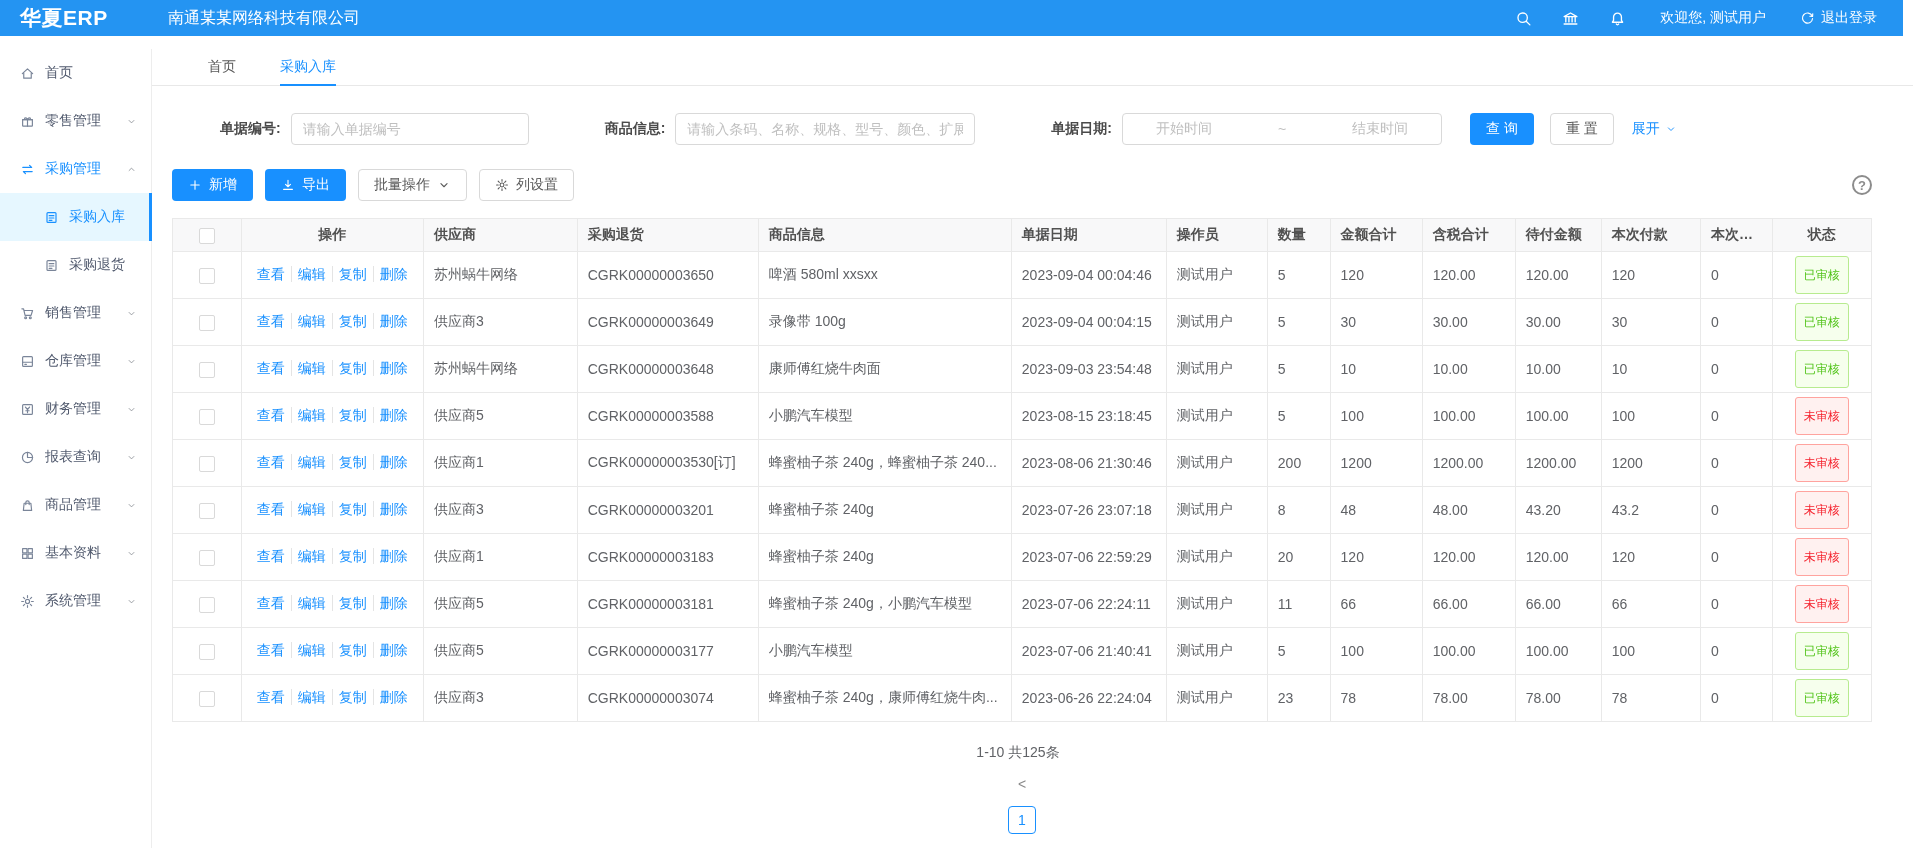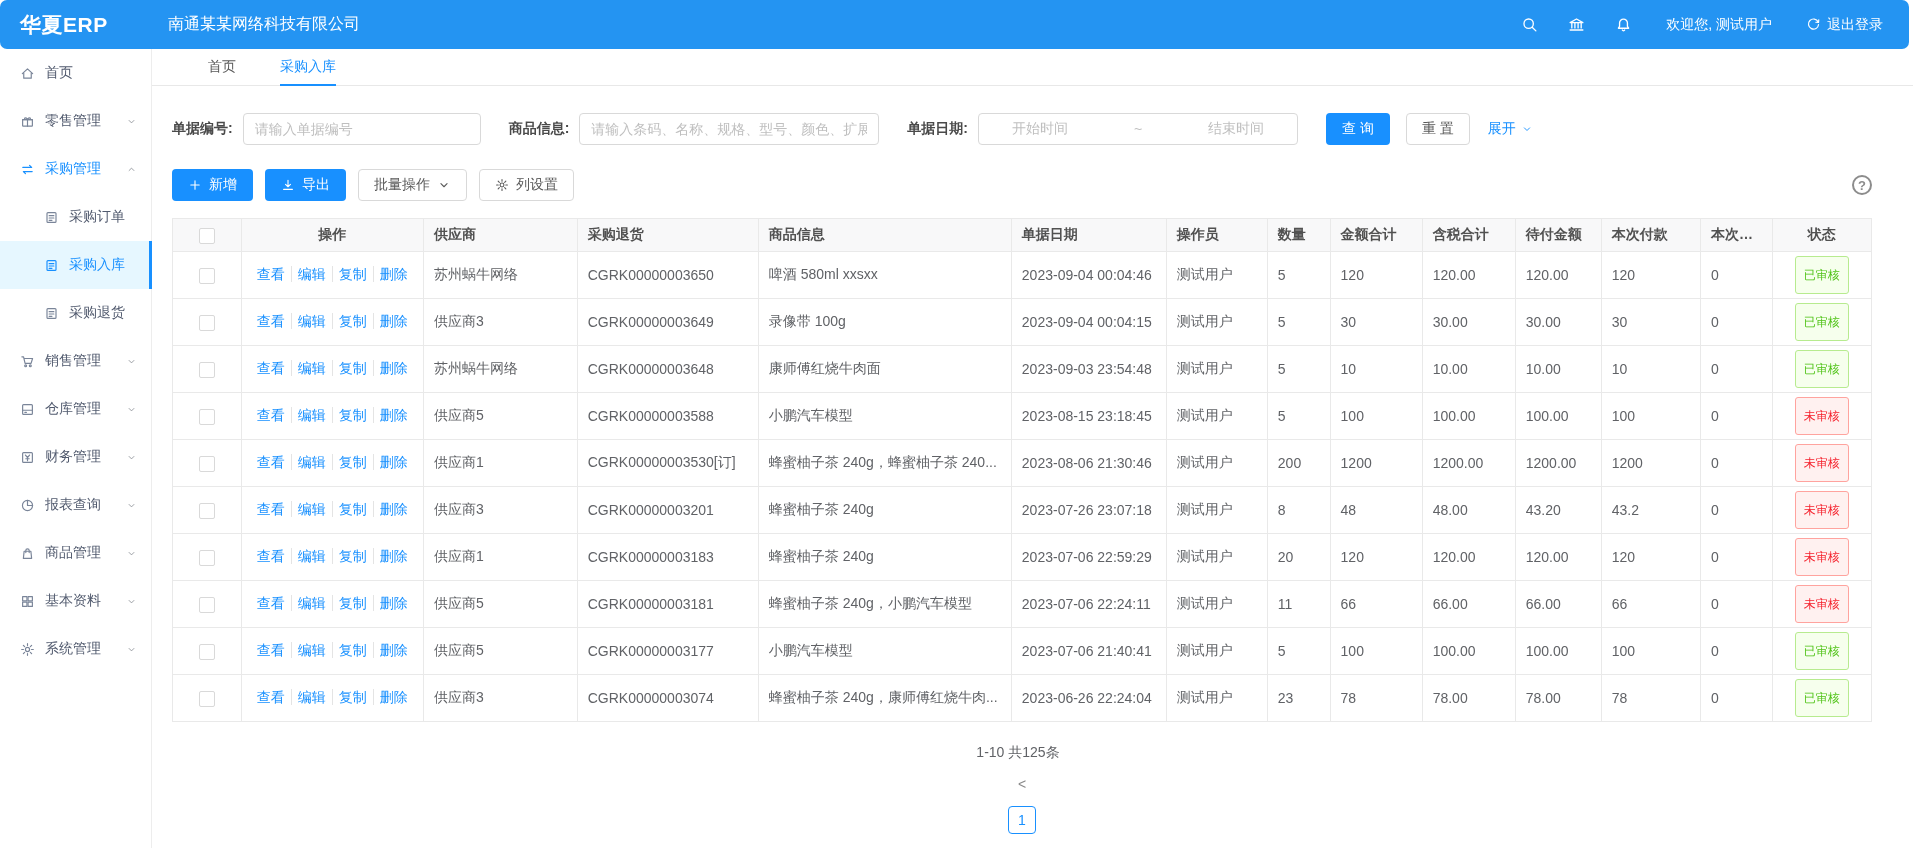--- a/index.html
+++ b/index.html
@@ -5,22 +5,22 @@
   * { box-sizing: border-box; margin: 0; padding: 0; }
   html,body { width:1913px; height:848px; }
   body {
     font-family: "Liberation Sans", sans-serif;
     background:#fff; color:#333; overflow:hidden; position:relative; font-size:14px;
     --primary:#1890ff; --header-bg:#2494f2;
   }
   svg { width:100%; height:100%; display:block; }
 
   
-  .app-header { position:absolute; top:0; left:0; right:4px; height:49px;
-    background:var(--header-bg); color:#fff; display:flex; align-items:center; z-index:5;border-radius:7px; }
+  .app-header { position:absolute; top:0; left:0; right:10px; height:36px;
+    background:var(--header-bg); color:#fff; display:flex; align-items:center; z-index:5; }
   .logo { width:152px; padding-left:20px; font-size:21px; font-weight:bold; letter-spacing:.5px; white-space:nowrap; }
   .company { font-size:16px; margin-left:16px; }
   .header-right { margin-left:auto; display:flex; align-items:center; padding-right:26px; }
   .hicon { width:17px; height:17px; margin-left:30px; cursor:pointer; color:#fff; }
   .welcome { margin-left:34px; }
   .logout { display:flex; align-items:center; gap:6px; margin-left:34px; cursor:pointer; }
   .logout .hicon { width:15px; height:15px; margin-left:0; }
 
   
   .sidebar { position:absolute; top:49px; left:0; bottom:0; width:152px; background:#fff;
@@ -39,21 +39,21 @@
   .main { position:absolute; left:152px; top:49px; right:0; bottom:0; background:#fff; overflow:hidden; }
   .tabbar { height:37px; border-bottom:1px solid #e8e8e8; display:flex; padding-left:56px; gap:44px; background:#fff; }
   .tab { display:flex; align-items:center; color:#595959; cursor:pointer; position:relative; }
   .tab.active { color:var(--primary); }
   .tab.active::after { content:""; position:absolute; left:0; right:0; bottom:-1px; height:2px; background:var(--primary); }
 
   .content { padding:26px 26px 0 20px; }
 
   
   .filter-row { display:flex; align-items:center; height:33px; }
-  .f-label { font-weight:600; color:#4a4a4a; margin-right:10px; white-space:nowrap; }
+  .f-label { font-weight:600; color:#4a4a4a; margin-right:10px; white-space:nowrap;margin-left:48px; }
   .f-input { height:32px; border:1px solid #d9d9d9; border-radius:4px; padding:0 11px;
     font-size:14px; color:#333; font-family:"Liberation Sans",sans-serif; outline:none; }
   .f-input::placeholder { color:#bfbfbf; }
   .in-bill { width:238px; margin-right:28px; }
   .in-product { width:300px; margin-right:28px; }
   .date-box { width:320px; height:32px; border:1px solid #d9d9d9; border-radius:4px;
     display:flex; align-items:center; justify-content:space-around; color:#bfbfbf; margin-right:28px; cursor:text; }
   .btn { height:32px; border-radius:4px; padding:0 15px; display:inline-flex; align-items:center;
     gap:7px; border:1px solid transparent; background:#fff; font-size:14px; cursor:pointer;
     font-family:"Liberation Sans",sans-serif; white-space:nowrap; }
@@ -164,29 +164,20 @@
         <svg viewBox="0 0 16 16" fill="none" stroke="currentColor" stroke-width="1.25" stroke-linecap="round" stroke-linejoin="round">
           <path d="M3 5.8h9.4L10.2 3.6M13 10.2H3.6l2.2 2.2"></path>
         </svg>
       </span>
       <span>采购管理</span>
       <span class="arrow">
         <svg viewBox="0 0 16 16" fill="none" stroke="currentColor" stroke-width="1.25" stroke-linecap="round" stroke-linejoin="round">
           <path d="M4.5 9.5 8 6l3.5 3.5"></path>
         </svg>
       </span>
-    </div>
-    <div class="side-item side-sub">
-      <span class="micon">
-        <svg viewBox="0 0 16 16" fill="none" stroke="currentColor" stroke-width="1.25" stroke-linecap="round" stroke-linejoin="round">
-          <rect x="3.2" y="2.8" width="9.6" height="10.4" rx="1"></rect>
-          <path d="M5.5 6h5M5.5 8.5h5M5.5 11h3"></path>
-        </svg>
-      </span>
-      <span>采购订单</span>
     </div>
     <div class="side-item side-sub active">
       <span class="micon">
         <svg viewBox="0 0 16 16" fill="none" stroke="currentColor" stroke-width="1.25" stroke-linecap="round" stroke-linejoin="round">
           <rect x="3.2" y="2.8" width="9.6" height="10.4" rx="1"></rect>
           <path d="M5.5 6h5M5.5 8.5h5M5.5 11h3"></path>
         </svg>
       </span>
       <span>采购入库</span>
     </div>

